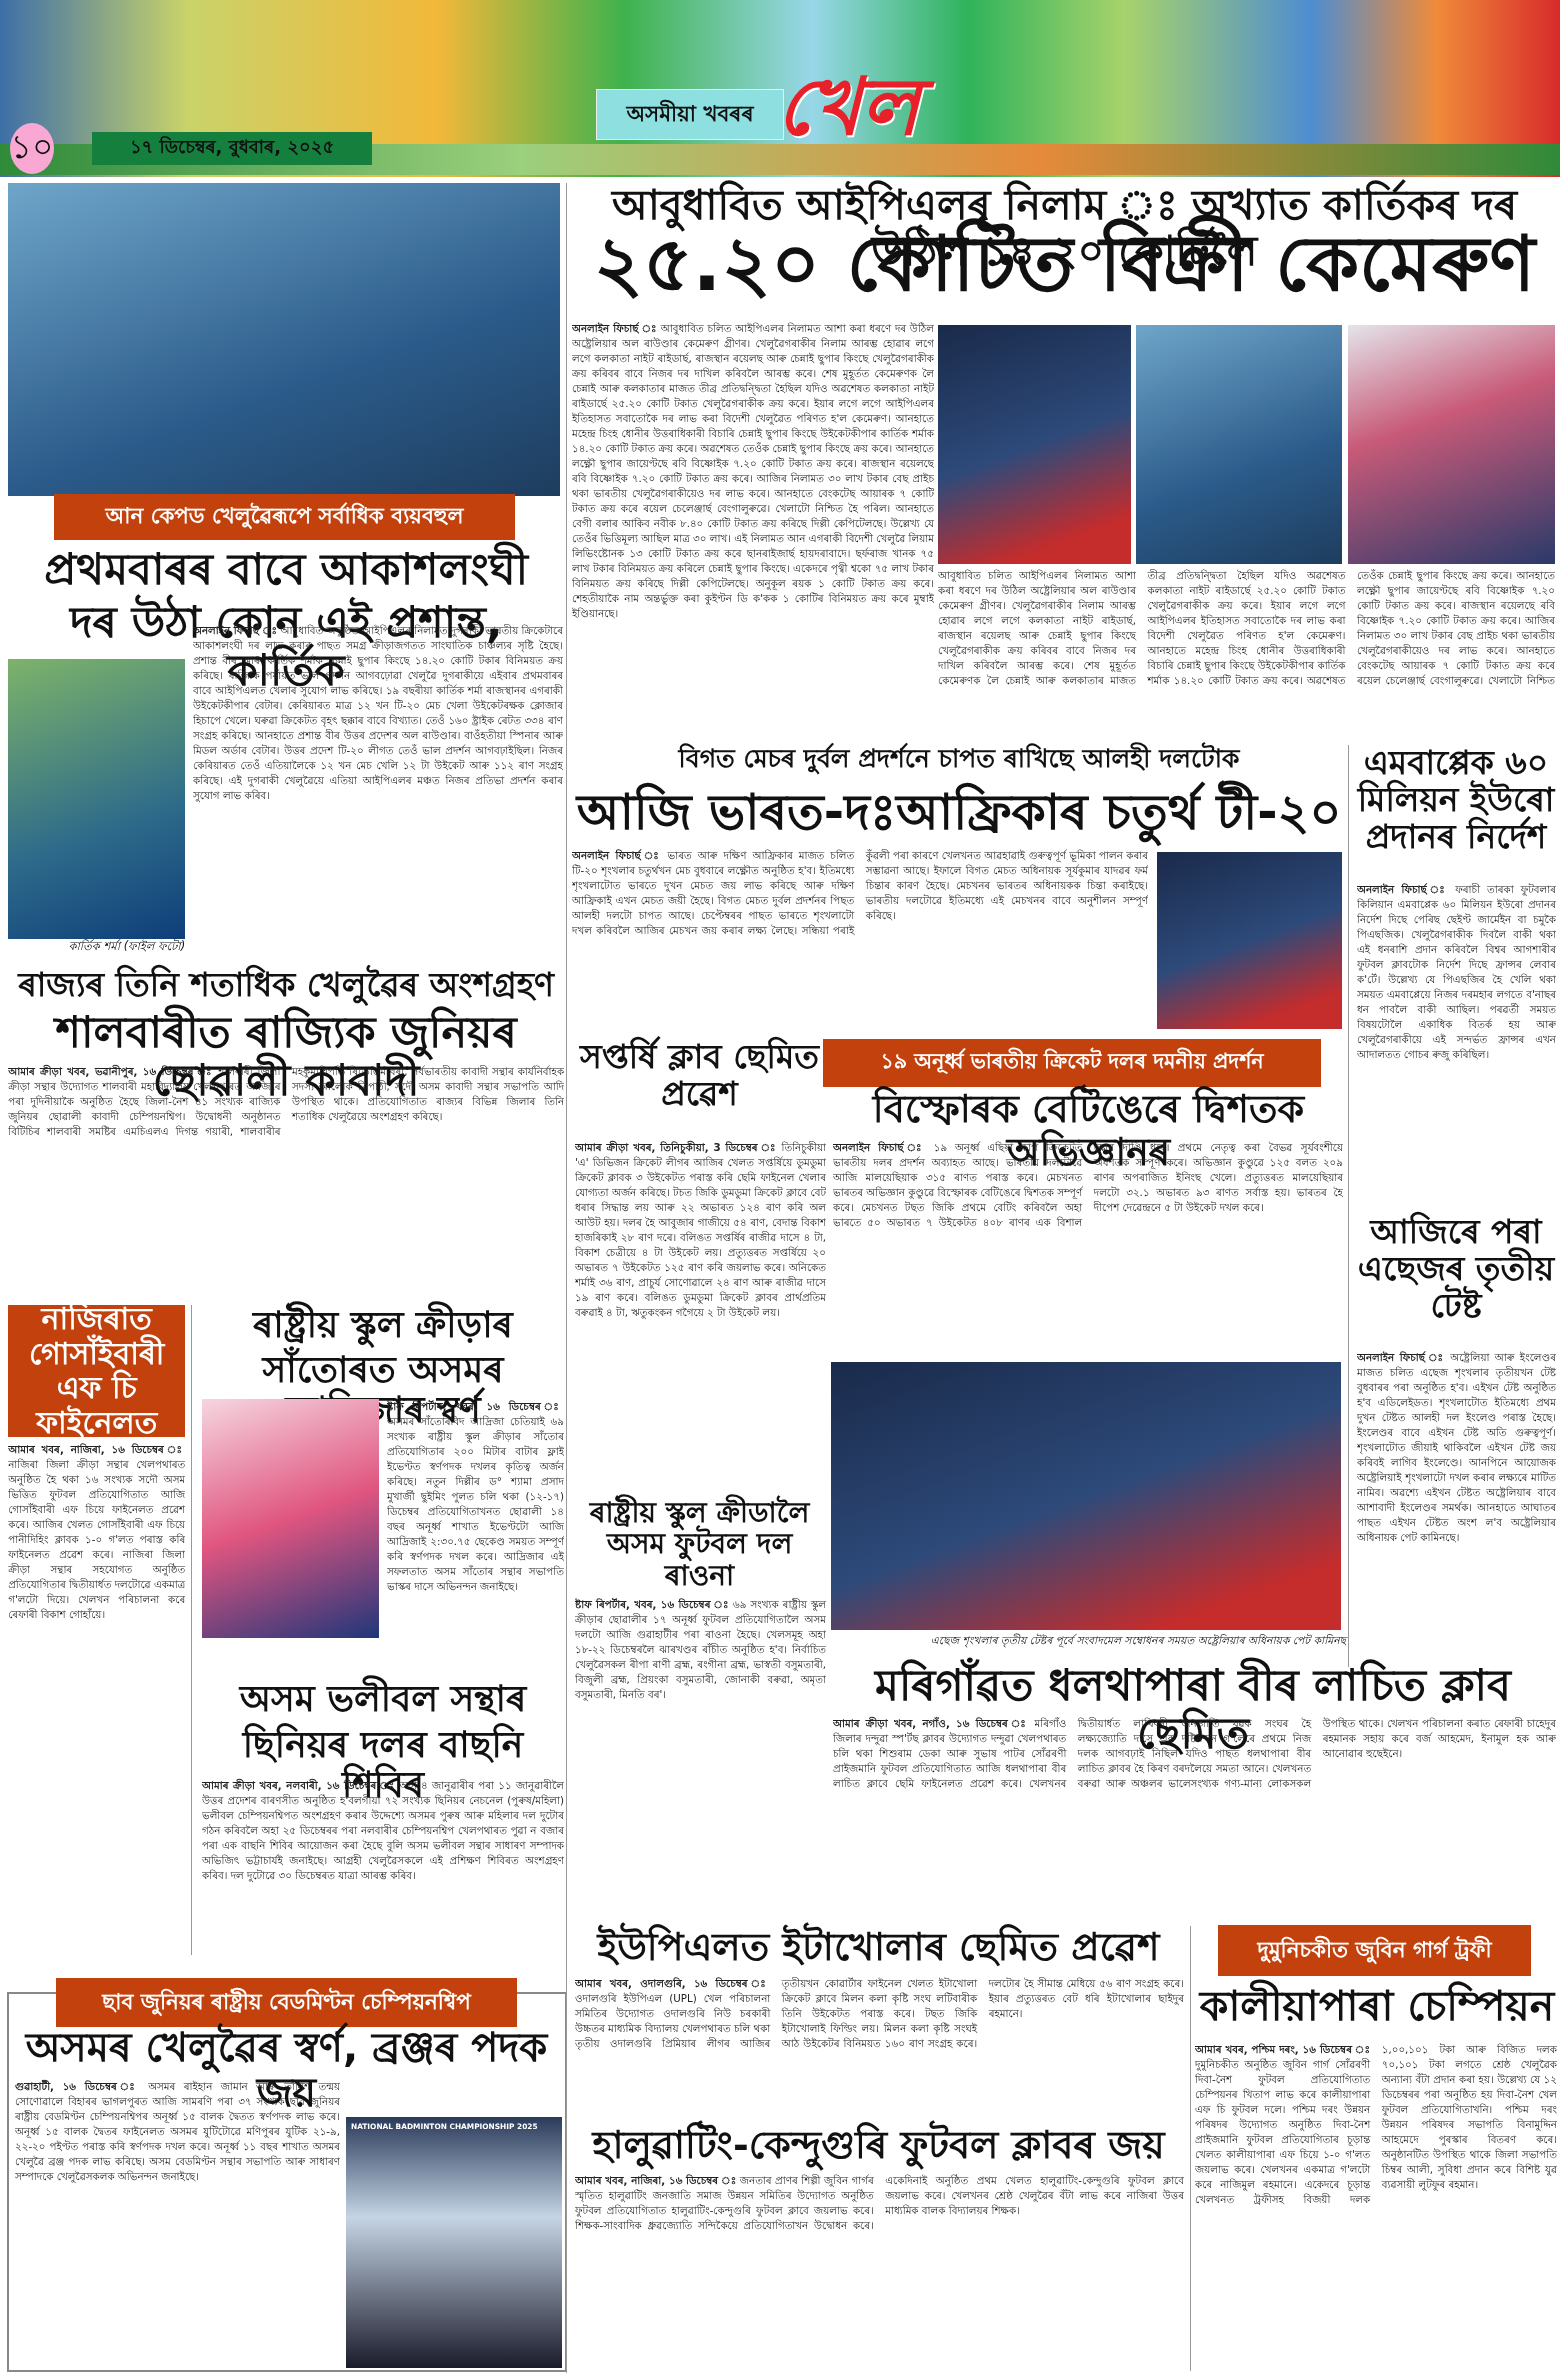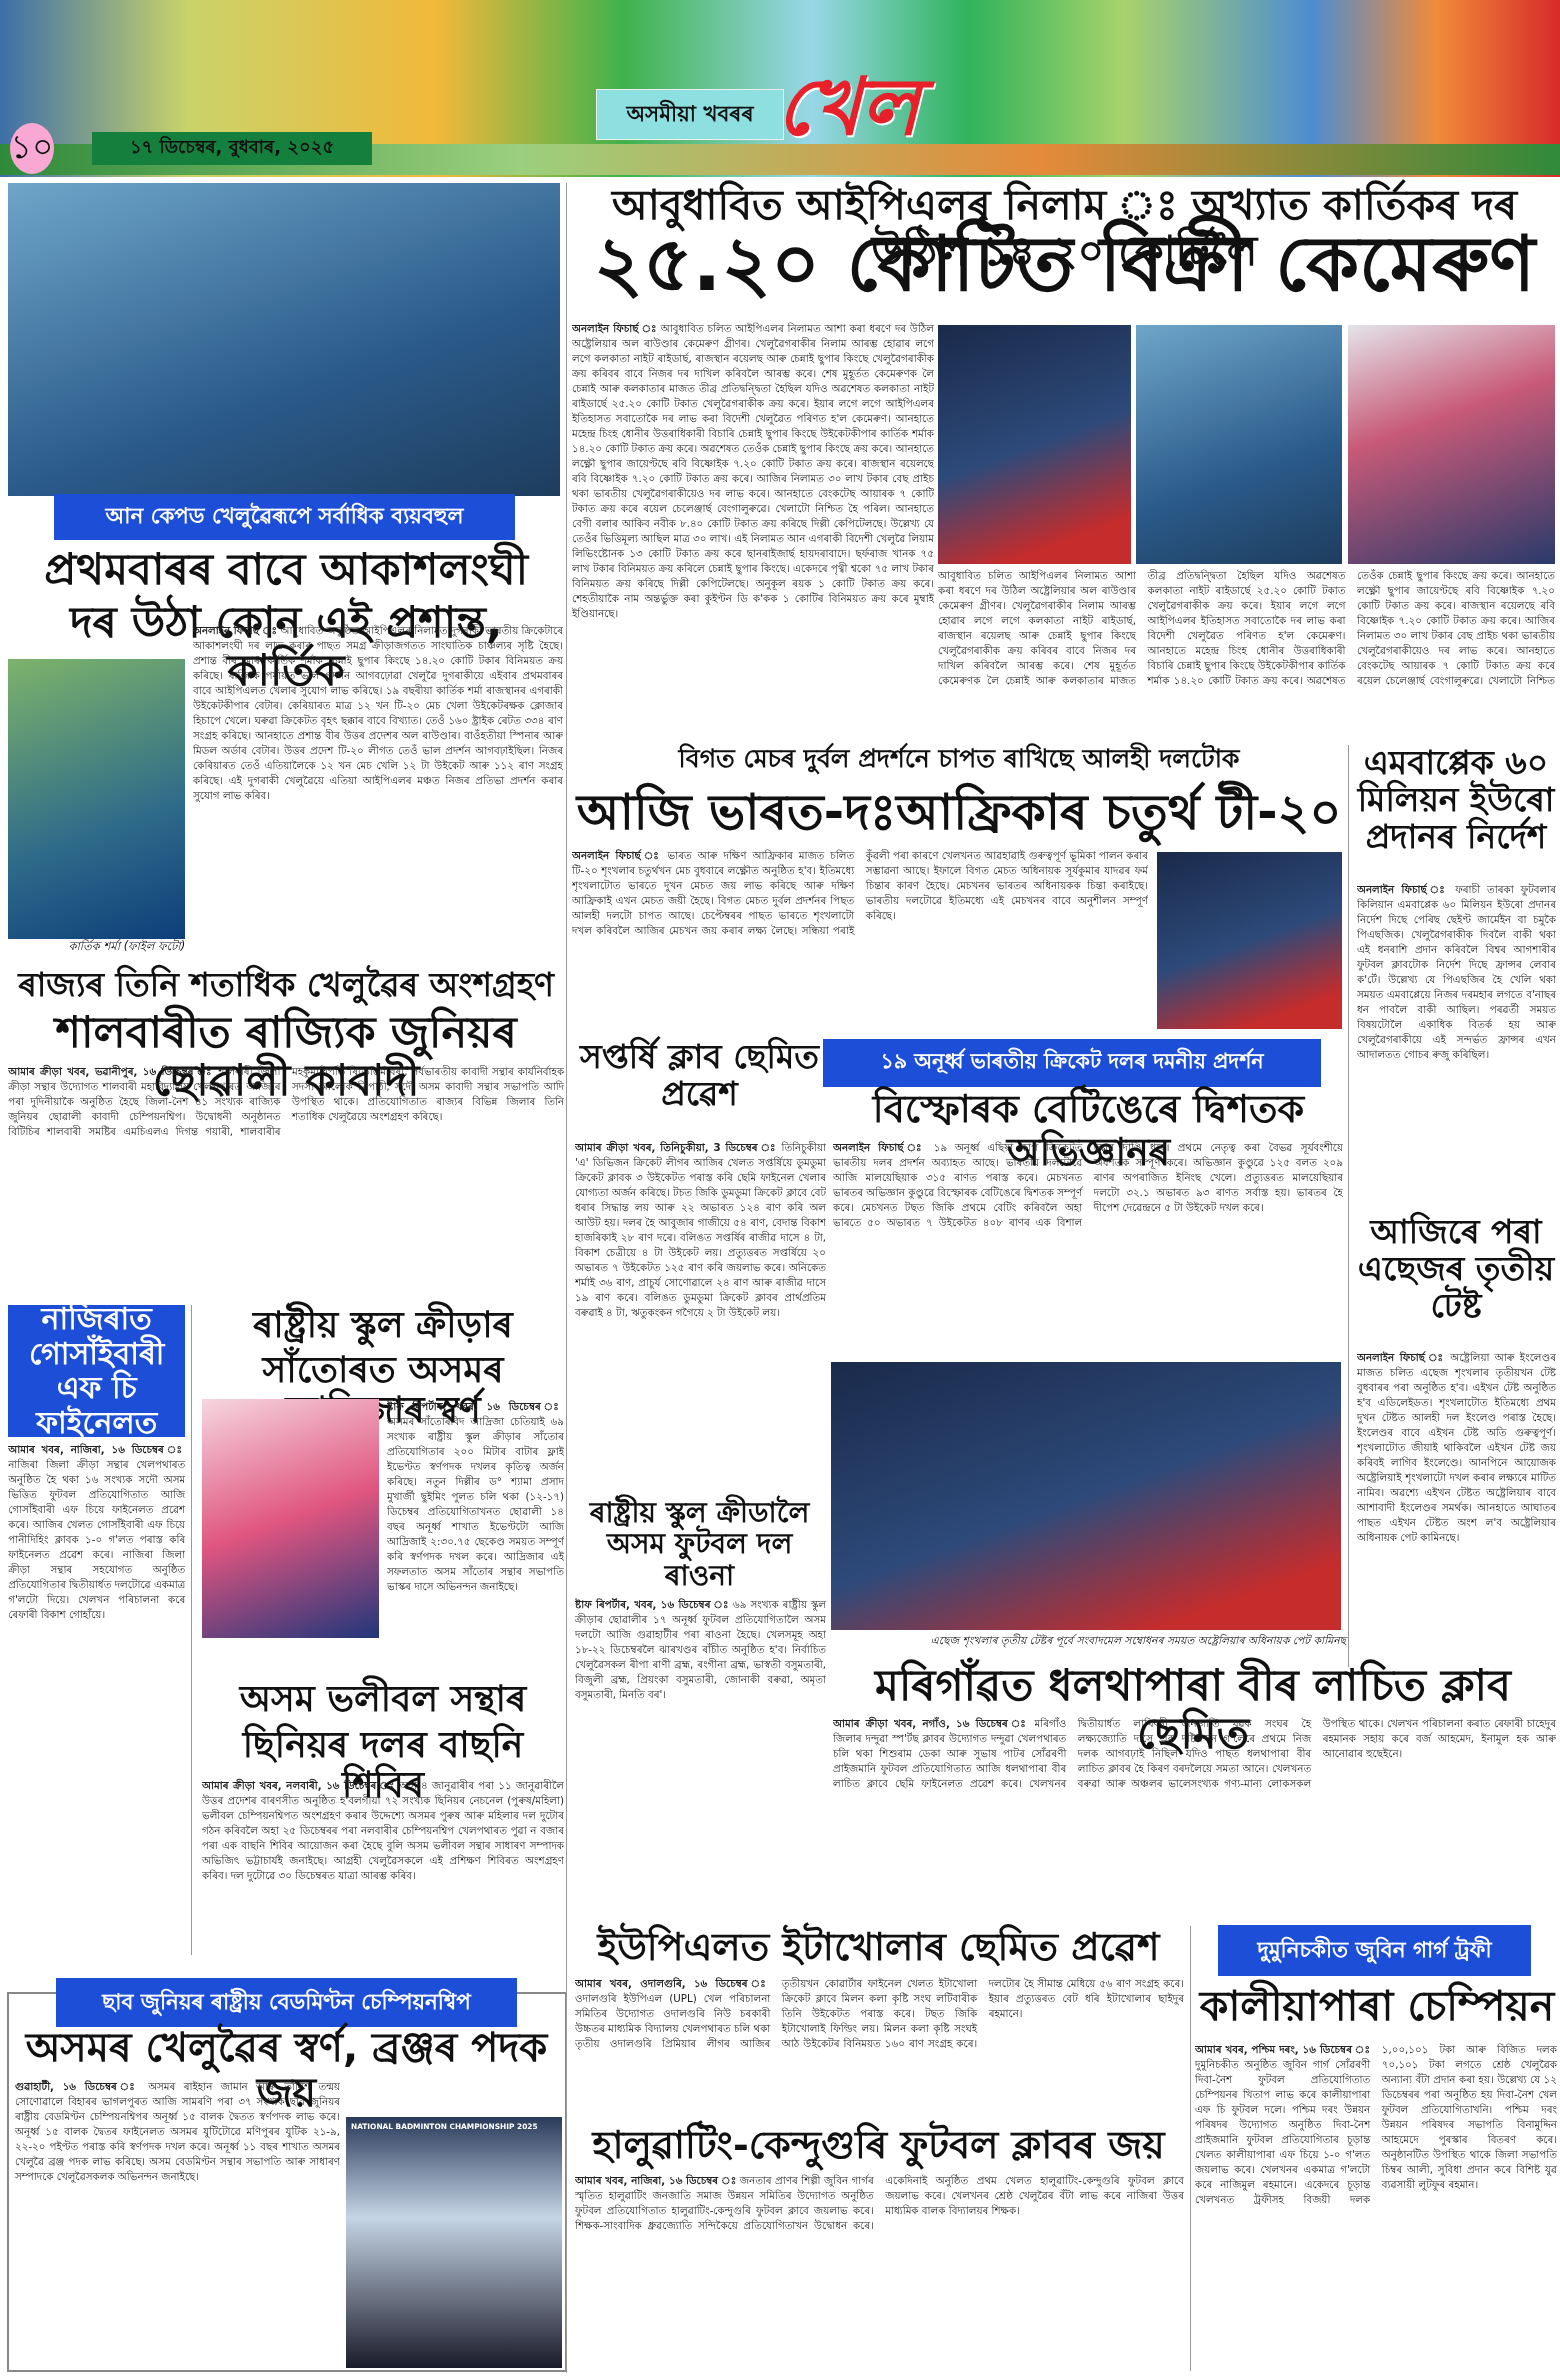--- a/index.html
+++ b/index.html
@@ -11,21 +11,21 @@
 .page-no{left:10px;top:123px;width:44px;height:51px;border-radius:50%;background:#f9a8d4;font-size:33px;font-weight:normal;display:flex;align-items:center;justify-content:center}
 .datebox{left:92px;top:132px;width:280px;height:33px;background:#15803d;font-size:18px;font-weight:bold;display:flex;align-items:center;justify-content:center}
 .logo-box{left:596px;top:89px;width:188px;height:51px;background:#8ee0e0;border:1.6px solid #eee;font-size:21.4px;font-weight:bold;display:flex;align-items:center;justify-content:center;color:#111}
 .logo-big{left:774px;top:58px;width:148px;height:107px;font-size:79px;font-weight:bold;color:#e8202a;font-style:italic;display:flex;align-items:center;justify-content:center;text-shadow:1.6px 1.6px 0 #fff}
 .photo{background:linear-gradient(160deg,#6fa5c9,#2b5b8a 60%,#1e3d5e)}
 .photo.green{background:linear-gradient(160deg,#7db36a,#2e6b8a 60%,#0e3e7a)}
 .photo.dark{background:linear-gradient(160deg,#1a2a4a,#2d4a7a 50%,#c52c2c 85%)}
 .photo.light{background:linear-gradient(160deg,#e4e4ea,#c85a78 40%,#2a3a6a)}
 .photo.pink{background:linear-gradient(160deg,#f6d6e0,#e05580 50%,#20367a)}
 .photo.badm{background:linear-gradient(180deg,#2a3a5a,#c5d5e5 40%,#1a1a2a)}
-.redbar{background:#1d4ed8;color:#fff;display:flex;align-items:center;justify-content:center;font-weight:bold;text-align:center}
+.redbar{background:#c2410c;color:#fff;display:flex;align-items:center;justify-content:center;font-weight:bold;text-align:center}
 .hl{font-weight:bold;text-align:center;line-height:1.12;color:#111}
 .body{font-size:10.3px;line-height:15px;text-align:justify;color:#222}
 .body b{font-weight:bold}
 .cols2{column-count:2;column-gap:11.5px}
 .cols3{column-count:3;column-gap:11.5px}
 .caption{font-style:italic;font-size:11.5px;text-align:right}
 .vline{background:#999;width:0.8px}
 .boxed{border:2.5px solid #888}
 </style>
 </head>

